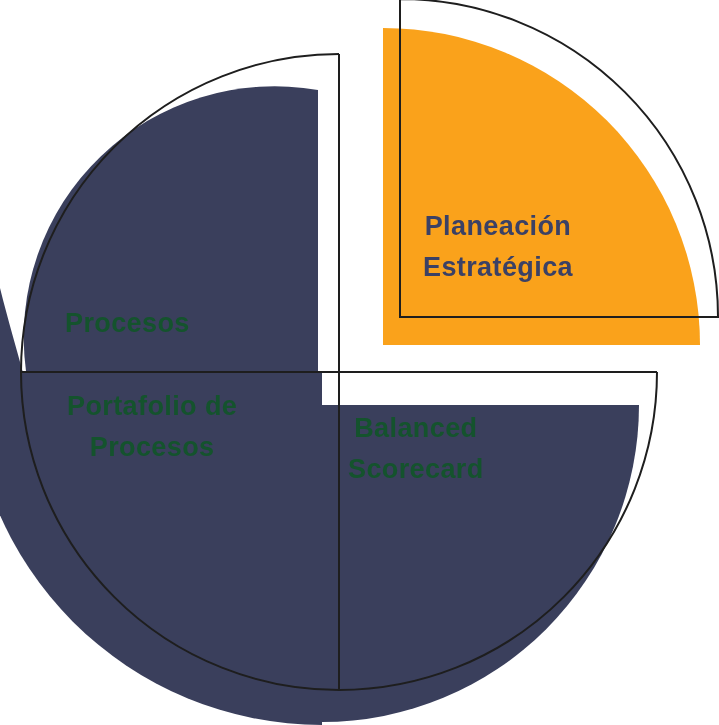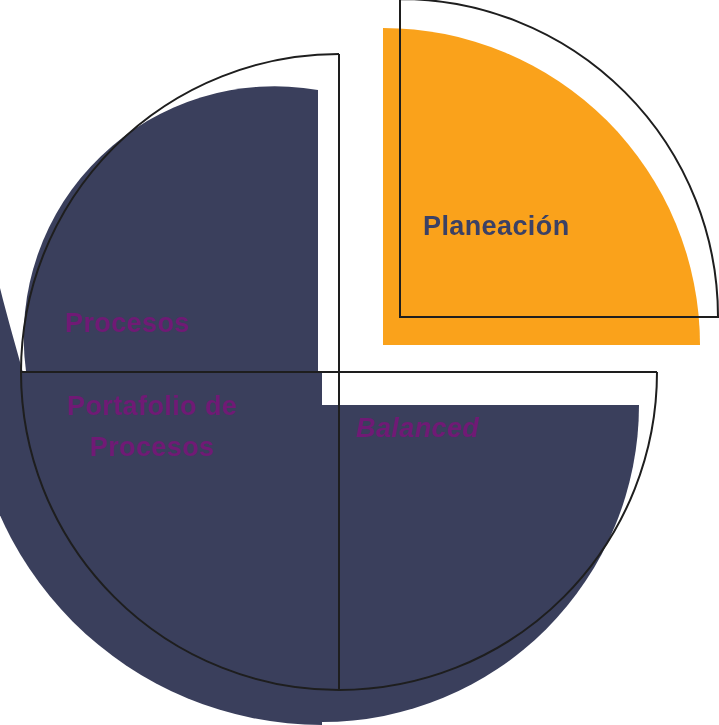--- a/index.html
+++ b/index.html
@@ -15,21 +15,21 @@
   #shapes { position: absolute; left: 0; top: 0; }
   .seg-label {
     position: absolute;
     font-weight: 700;
     font-size: 27px;
     line-height: 41px;
     letter-spacing: 0.4px;
     white-space: nowrap;
   }
   .seg-label span { display: block; }
-  .label-light { color: #701a75; }
+  .label-light { color: #14532d; }
   .label-dark  { color: #3b4165; }
 </style>
 </head>
 <body>
 
 <div id="stage">
 
   <svg id="shapes" width="719" height="725" viewBox="0 0 719 725">
 
     <path d="M 322,373 L 322,725 A 352,352 0 0 1 -30,373 Z" fill="#3a3f5c"></path>
@@ -46,28 +46,30 @@
 
     <line x1="21" y1="372" x2="657" y2="372" stroke="#1e1e1e" stroke-width="2"></line>
 
     <line x1="339" y1="54" x2="339" y2="690" stroke="#1e1e1e" stroke-width="2"></line>
 
     <path d="M 400,-1 A 318,318 0 0 1 718,317 L 400,317 Z" fill="none" stroke="#1e1e1e" stroke-width="2"></path>
   </svg>
 
   <div class="seg-label label-dark" style="left:423px; top:206px;">
     <span>Planeación</span>
+    <span>Estratégica</span>
   </div>
 
   <div class="seg-label label-light" style="left:65px; top:303px;">
     <span>Procesos</span>
   </div>
 
   <div class="seg-label label-light" style="left:67px; top:386px;">
     <span>Portafolio de</span>
     <span>Procesos</span>
   </div>
 
-  <div class="seg-label label-light" style="left:356px; top:408px;font-style:italic;">
+  <div class="seg-label label-light" style="left:348px; top:408px;">
     <span>Balanced</span>
+    <span>Scorecard</span>
   </div>
 
 </div>
 
 </body></html>

